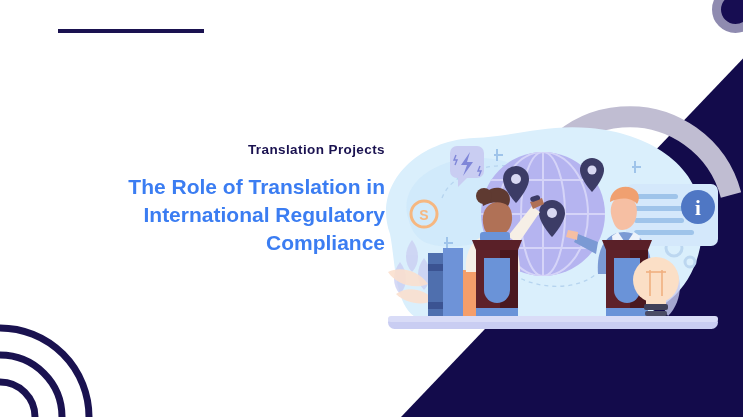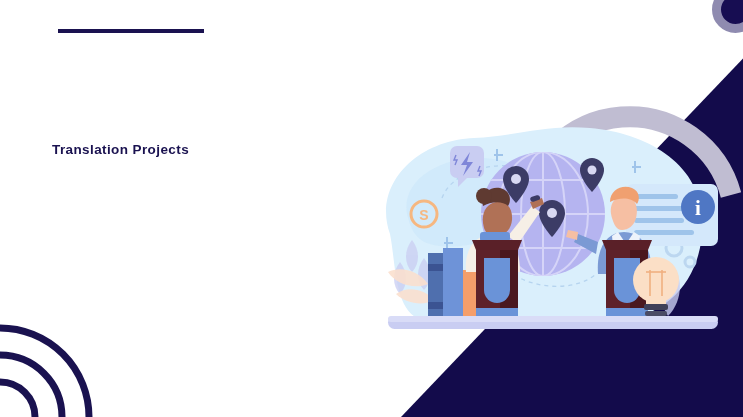--- a/index.html
+++ b/index.html
@@ -68,21 +68,21 @@
     border: 9px solid #8f8bb0;
     box-sizing: border-box;
   }
 
   
   .text-block {
     position: absolute;
     left: 52px;
     top: 142px;
     width: 333px;
-    text-align: left;
+    text-align: right;
   }
   .eyebrow {
     font-size: 13.5px;
     font-weight: 700;
     letter-spacing: 0.4px;
     color: #1a1250;
     margin: 0 0 16px 0;
   }
   .headline {
     font-size: 21px;
@@ -119,20 +119,21 @@
   <div class="navy-wedge"></div>
 
   <svg class="grey-arc" viewBox="0 0 250 250" width="250" height="250">
     <path d="M 22 206 A 105 105 0 0 1 228 190" fill="none" stroke="#c0bdd2" stroke-width="21" stroke-linecap="butt"></path>
   </svg>
 
   <div class="navy-dot"></div>
 
   <div class="text-block">
     <p class="eyebrow">Translation Projects</p>
+    <h1 class="headline">The Role of Translation in International Regulatory Compliance</h1>
   </div>
 
   <svg class="illustration" viewBox="0 0 345 218" width="345" height="218">
 
     <defs>
       <clipPath id="globeClip">
           <circle cx="163" cy="92" r="62"></circle>
         </clipPath>
       <clipPath id="blobClip">
         <path d="M10,110 C-6,60 40,16 96,14 C140,12 168,0 212,4

